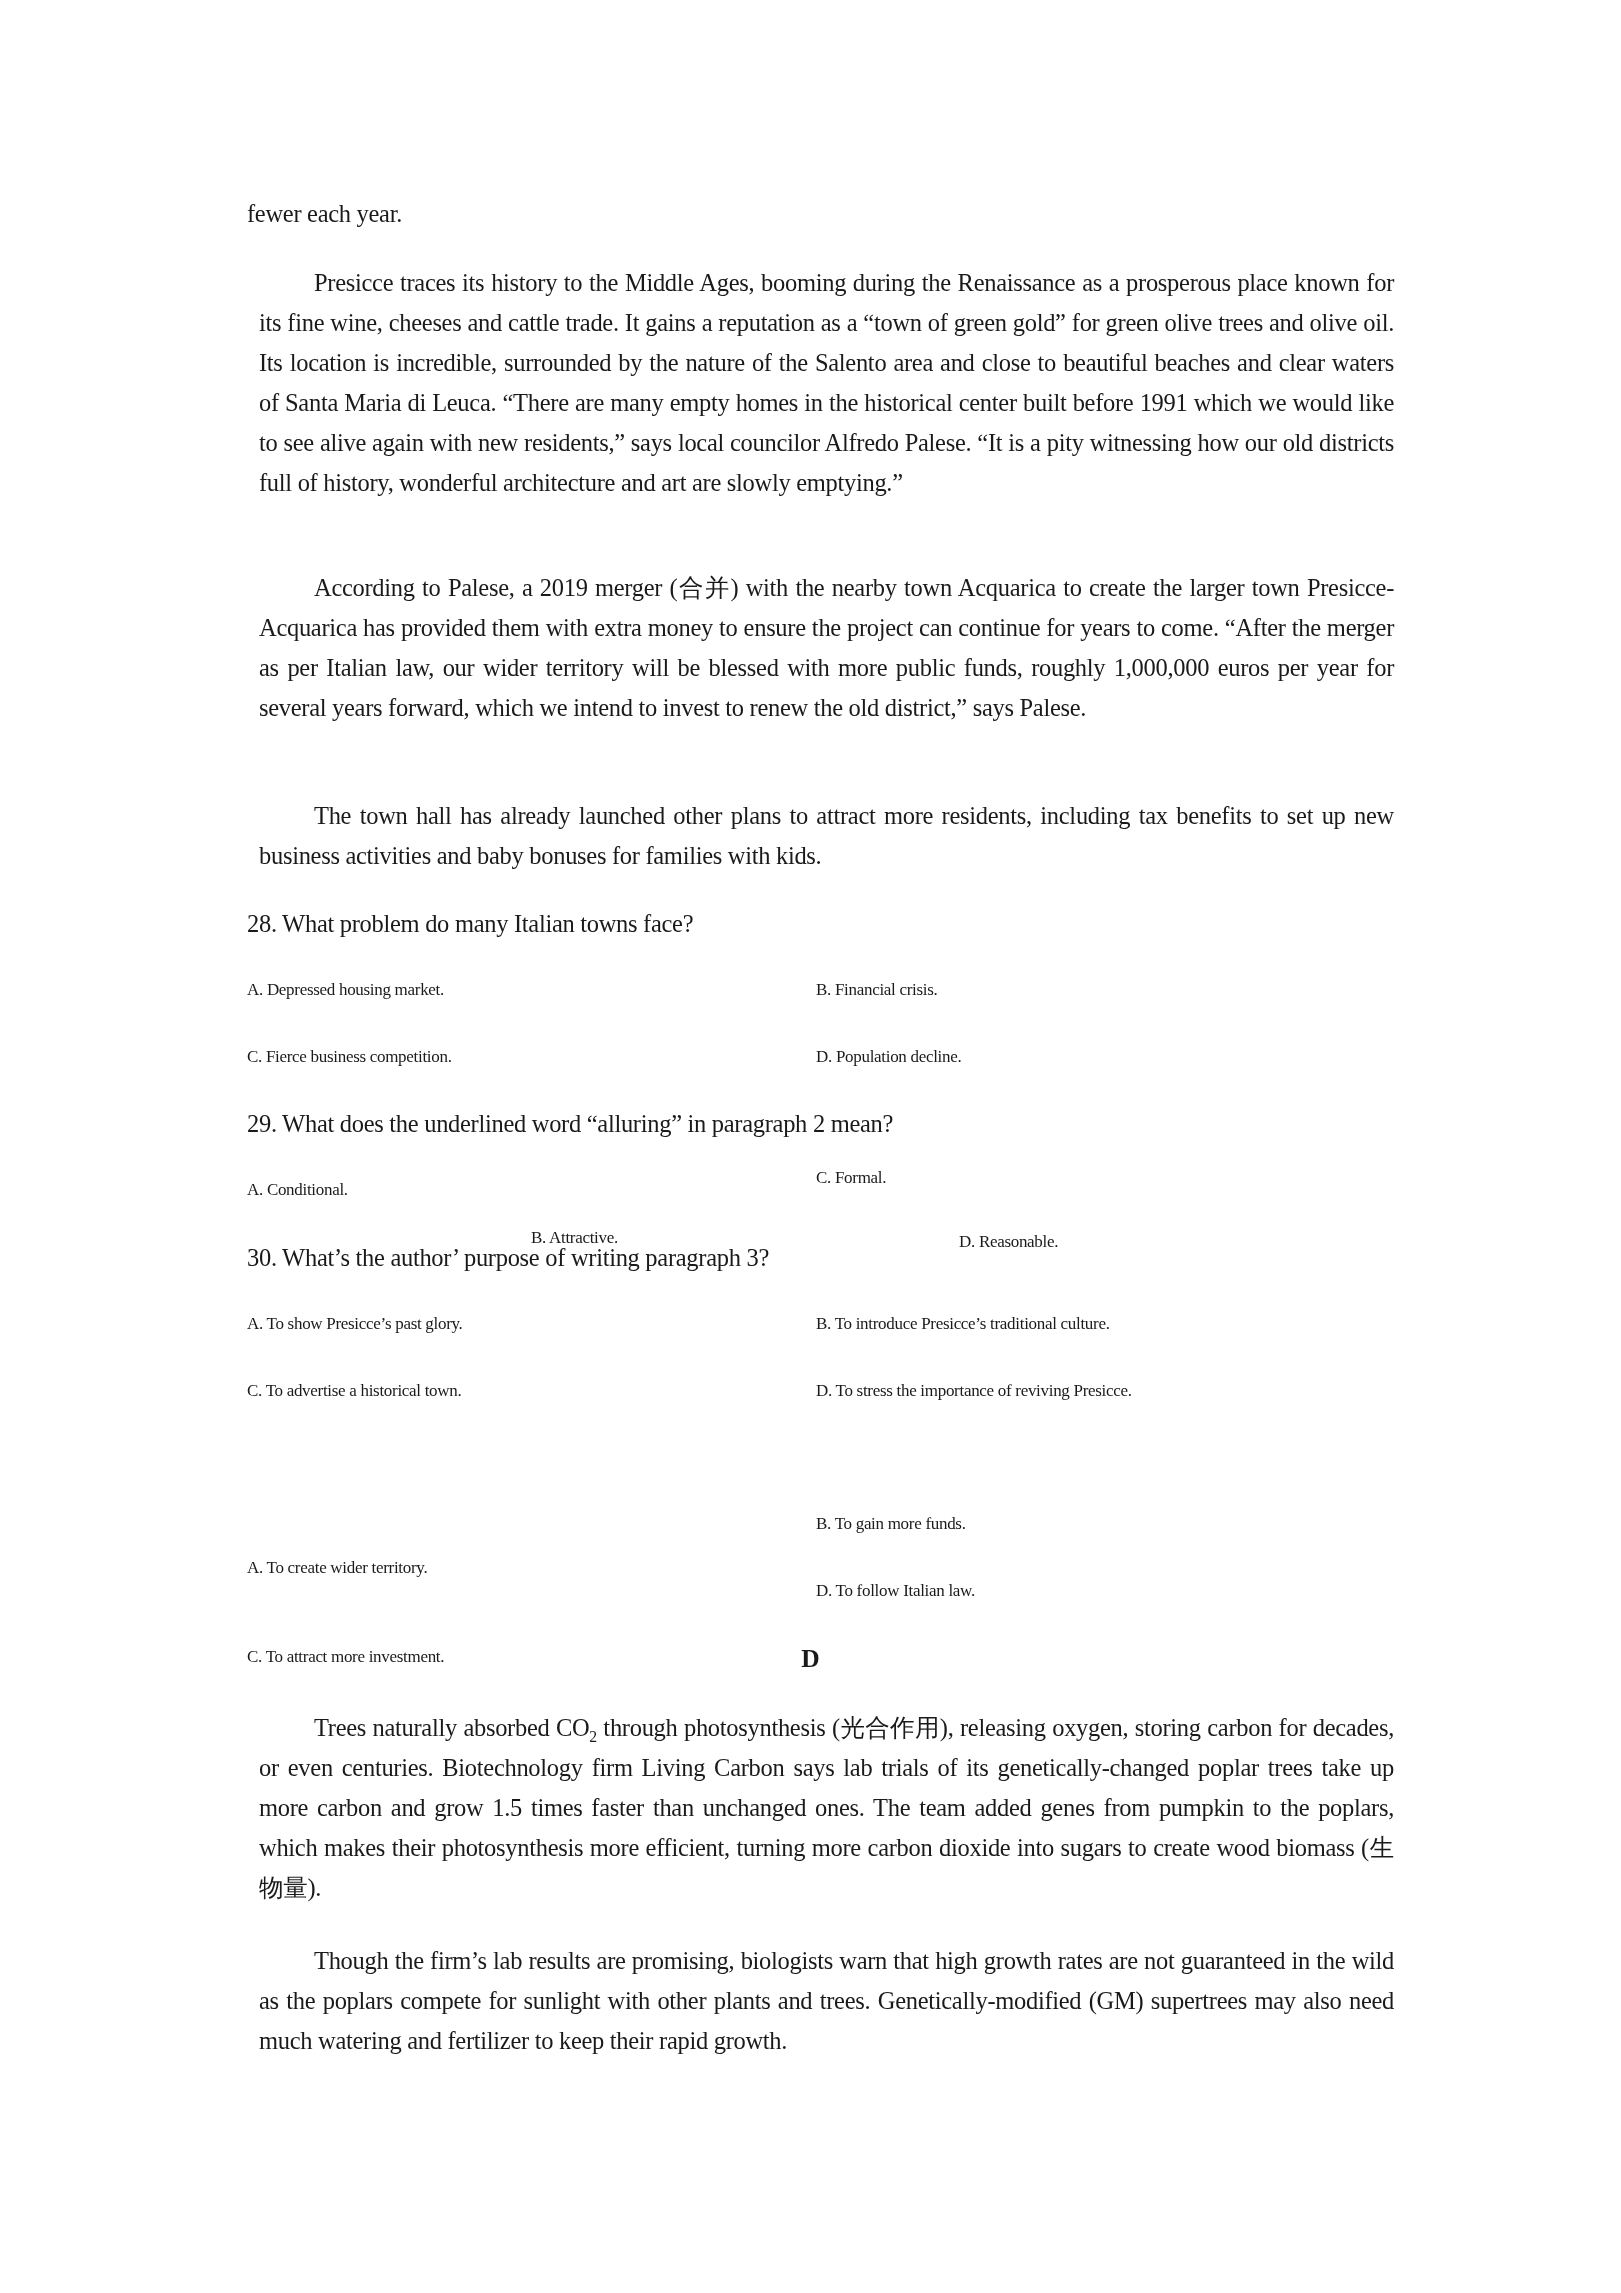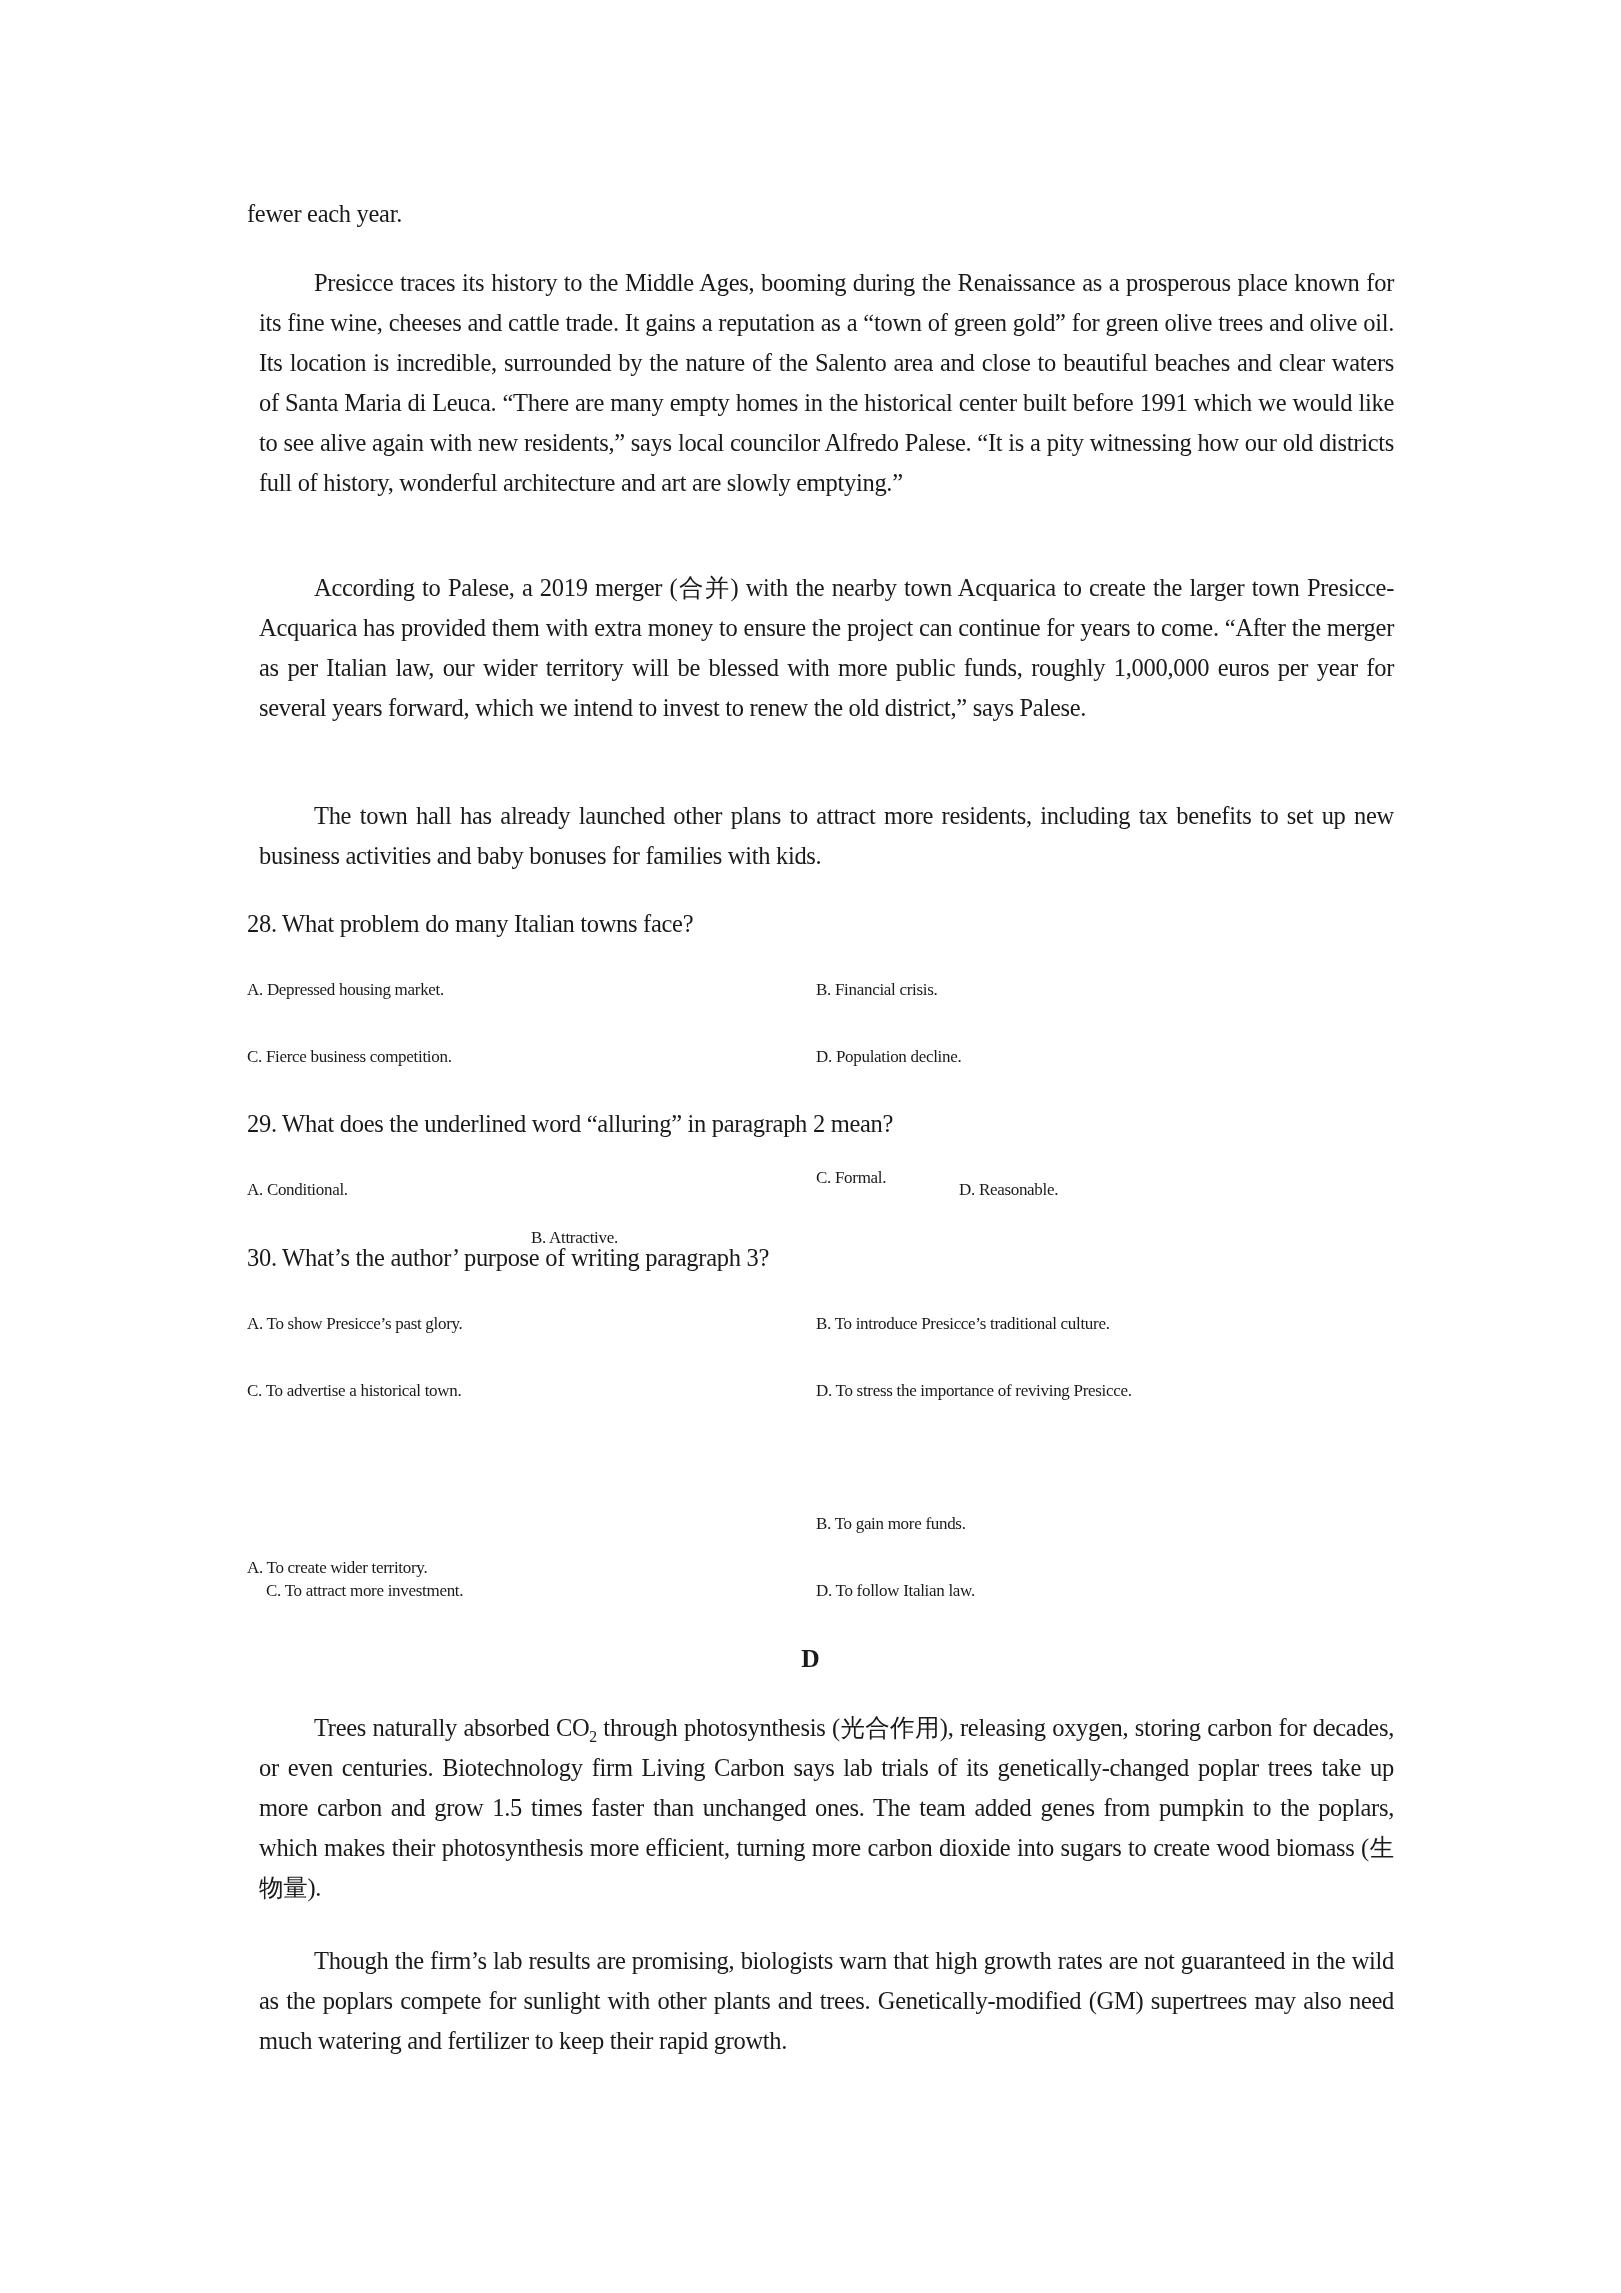--- a/index.html
+++ b/index.html
@@ -46,31 +46,31 @@
   <div class="line" style="top:908px;">28. What problem do many Italian towns face?</div>
   <div class="opt col-a" style="top:974px;">A. Depressed housing market.</div>
   <div class="opt col-b" style="top:974px;">B. Financial crisis.</div>
   <div class="opt col-a" style="top:1041px;">C. Fierce business competition.</div>
   <div class="opt col-b" style="top:1041px;">D. Population decline.</div>
 
   <div class="line" style="top:1108px;">29. What does the underlined word “alluring” in paragraph 2 mean?</div>
   <div class="opt col-a" style="top:1174px;">A. Conditional.</div>
   <div class="opt col-b29" style="top:1174px;margin-top:48px;">B. Attractive.</div>
   <div class="opt col-b" style="top:1162px;">C. Formal.</div>
-  <div class="opt col-d29" style="top:1174px;font-family:Liberation Serif, serif;">D. Reasonable.</div>
+  <div class="opt col-d29" style="top:1226px;font-family:Liberation Serif, serif;">D. Reasonable.</div>
 
   <div class="line" style="top:1242px;">30. What’s the author’ purpose of writing paragraph 3?</div>
   <div class="opt col-a" style="top:1308px;">A. To show Presicce’s past glory.</div>
   <div class="opt col-b" style="top:1308px;">B. To introduce Presicce’s traditional culture.</div>
   <div class="opt col-a" style="top:1375px;">C. To advertise a historical town.</div>
   <div class="opt col-b" style="top:1375px;">D. To stress the importance of reviving Presicce.</div>
 
   <div class="opt col-a" style="top:1508px;margin-top:44px;">A. To create wider territory.</div>
   <div class="opt col-b" style="top:1508px;">B. To gain more funds.</div>
-  <div class="opt col-a" style="top:1575px;margin-left:19px;">C. To attract more investment.</div>
+  <div class="opt col-a" style="top:1641px;">C. To attract more investment.</div>
   <div class="opt col-b" style="top:1575px;">D. To follow Italian law.</div>
 
   <div class="section-heading" style="top:1643px;">
     <span>D</span>
   </div>
 
   <p class="block indent" style="top:1708px; margin:0;"><span>Trees naturally absorbed CO</span><sub>2</sub><span> through photosynthesis (光合作用), releasing oxygen, storing carbon for decades, or even centuries. Biotechnology firm Living Carbon says lab trials of its genetically-changed poplar trees take up more carbon and grow 1.5 times faster than unchanged ones. The team added genes from pumpkin to the poplars, which makes their photosynthesis more efficient, turning more carbon dioxide into sugars to create wood biomass (生物量).</span></p>
 
   <p class="block indent" style="top:1941px; margin:0;">Though the firm’s lab results are promising, biologists warn that high growth rates are not guaranteed in the wild as the poplars compete for sunlight with other plants and trees. Genetically-modified (GM) supertrees may also need much watering and fertilizer to keep their rapid growth.</p>
 

